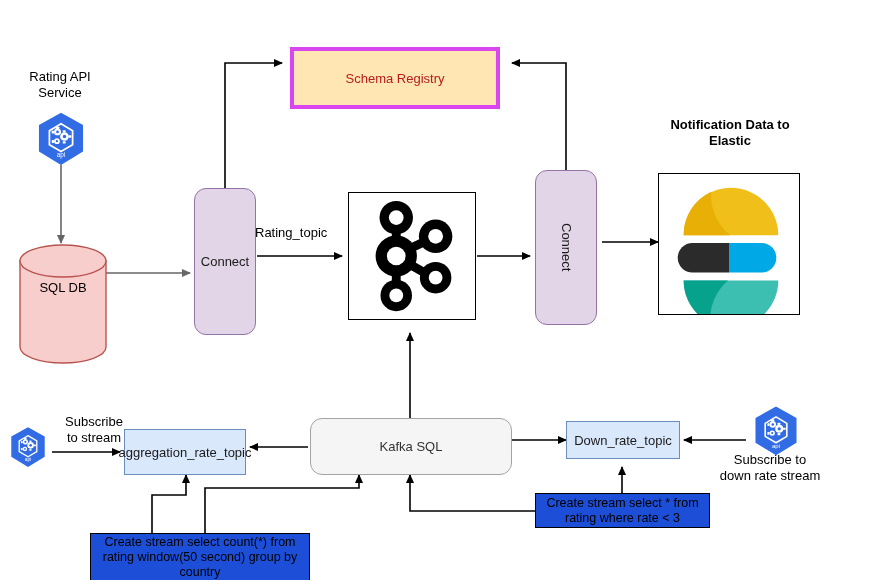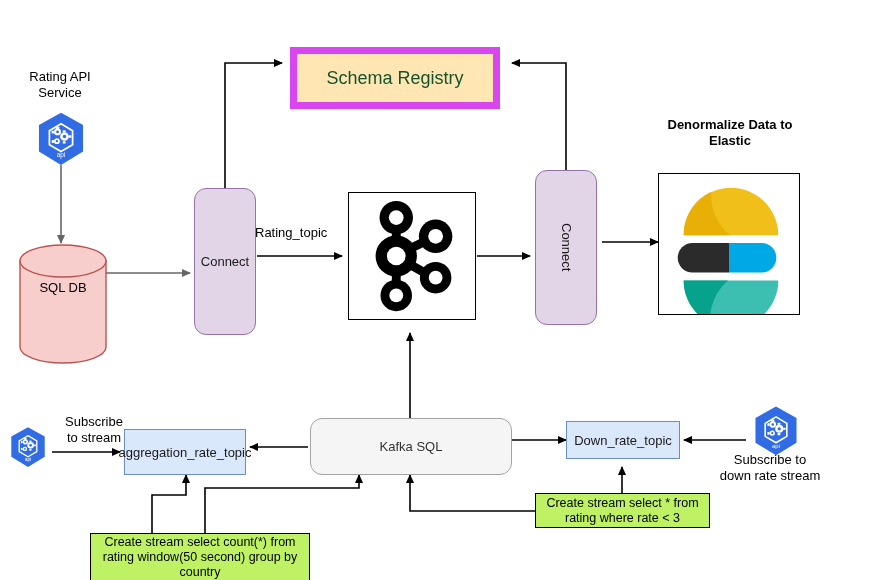--- a/index.html
+++ b/index.html
@@ -44,23 +44,23 @@
     font-size: 13px;
     line-height: 16px;
     color: #000;
     white-space: pre-line;
   }
   .label-bold { font-weight: bold; }
 
   
   .schema-registry {
     background: #ffe6b3;
-    border: 7px solid #d946ef;
-    font-size: 18px;
-    color: #14532d;
+    border: 4px solid #d946ef;
+    font-size: 13px;
+    color: #b91c1c;
   }
   
   .connect-box {
     background: #e1d5e7;
     border: 1px solid #9673a6;
     border-radius: 12px;
     font-size: 13px;
     color: #1a1a1a;
   }
   .connect-vertical span {
@@ -78,21 +78,21 @@
   
   .topic-box {
     background: #dae8fc;
     border: 1px solid #6c8ebf;
     font-size: 13px;
     color: #1a1a1a;
     white-space: nowrap;
   }
   
   .sql-box {
-    background: #bef264;
+    background: #1d4ed8;
     border: 1px solid #000000;
     font-size: 12.5px;
     line-height: 15px;
     color: #000;
     white-space: pre-line;
     padding: 2px 4px;
   }
   
   .logo-frame {
     background: #ffffff;
@@ -214,21 +214,21 @@
         <circle cx="88" cy="86" r="16"></circle>
         <circle cx="88" cy="86" r="7" fill="#ffffff"></circle>
       </g>
     </svg>
   </div>
 
   <div class="node connect-box connect-vertical" style="left:535px; top:125px; width:62px; height:155px;">
     <span>Connect</span>
   </div>
 
-  <div class="label-text label-bold" style="left:650px; top:72px; width:160px;">Denormalize Data to
+  <div class="label-text label-bold" style="left:650px; top:72px; width:160px;">Notification Data to
 Elastic</div>
 
   <div class="node logo-frame" style="left:658px; top:128px; width:142px; height:142px;">
     <svg viewBox="0 0 142 142" width="140" height="140" xmlns="http://www.w3.org/2000/svg">
 
       <path d="M25,62 A48,48 0 0 1 121,62 Z" fill="#f0bf1a"></path>
       <path d="M25,62 A48,48 0 0 1 53,18 A52,52 0 0 0 72,62 Z" fill="#e8b007"></path>
 
       <path d="M34,70 L71,70 L71,100 L34,100 A15,15 0 0 1 34,70 Z" fill="#2b2b2b"></path>
       <path d="M71,70 L104,70 A15,15 0 0 1 104,100 L71,100 Z" fill="#00a9e5"></path>

